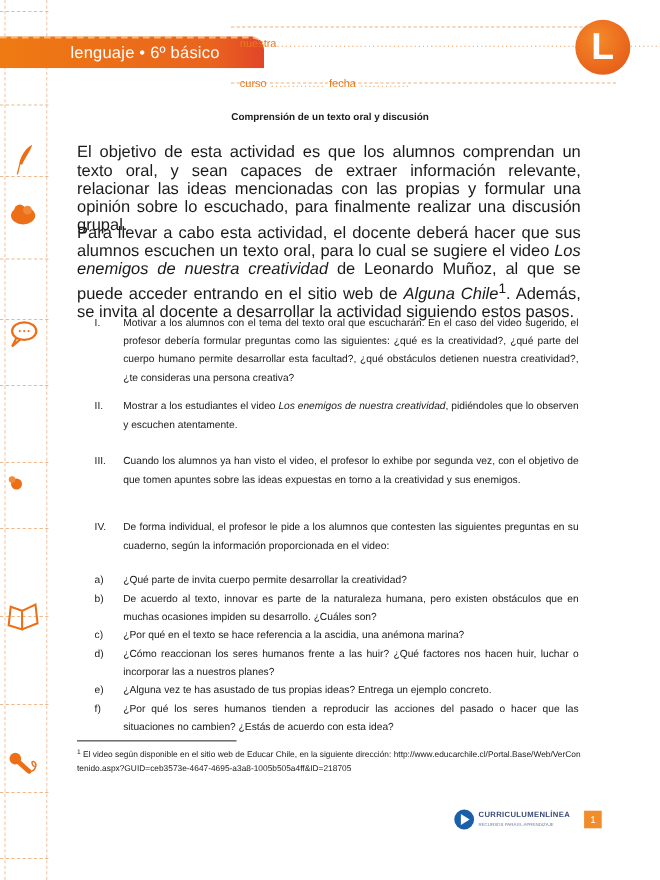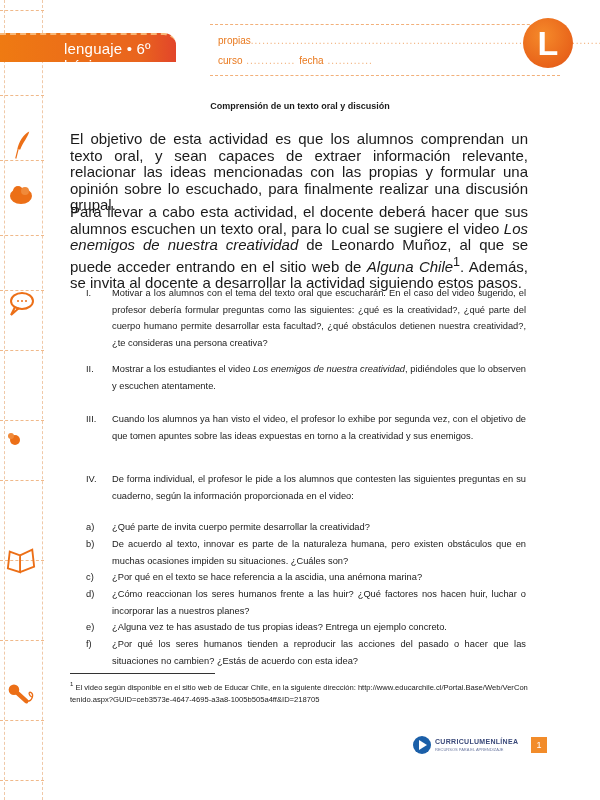--- a/index.html
+++ b/index.html
@@ -1,21 +1,21 @@
 <!DOCTYPE html>
 <html><head>
   <meta charset="utf-8">
   <style>
     html, body { margin:0; padding:0; }
     body { width:600px; height:800px; background:#fff; position:relative; overflow:hidden; font-family:"Liberation Sans", sans-serif; color:#1a1a1a; }
     .margin-strip { position:absolute; left:0; top:0; width:48px; height:800px; }
     .grid-line-v { position:absolute; top:0; bottom:0; width:0; border-left:1px dashed #f0c9a8; }
     .grid-line-h { position:absolute; left:0; width:44px; height:0; border-top:1px dashed #f0b98a; }
     .margin-icon { position:absolute; left:6px; width:30px; height:30px; }
-    .header-band { position:absolute; left:0; top:33px; width:176px; height:29px; background:linear-gradient(90deg,#ef7a12,#e9641e 80%,#e2452a); border-top-right-radius:12px; border-top:2px dashed #f8b878; box-sizing:border-box;text-decoration:underline; }
+    .header-band { position:absolute; left:0; top:33px; width:240px; height:29px; background:linear-gradient(90deg,#ef7a12,#e9641e 80%,#e2452a); border-top-right-radius:12px; border-top:2px dashed #f8b878; box-sizing:border-box;text-decoration:underline; }
     .header-band .subject { position:absolute; left:64px; top:5px; color:#fff; font-size:15px; letter-spacing:0.2px; }
     .name-box { position:absolute; left:210px; top:24px; width:350px; height:50px; border-top:1px dashed #f2b07a; border-bottom:1px dashed #f2b07a; }
     .name-box .row { position:absolute; left:8px; font-size:10px; color:#e9791e; white-space:nowrap; }
     .name-box .row .dots { color:#f2b07a; letter-spacing:1px; }
     .logo-L { position:absolute; left:523px; top:18px; width:50px; height:50px; border-radius:50%; background:radial-gradient(circle at 40% 35%,#f58a2a,#e8631a 70%,#d9541a); color:#fff; font-size:34px; font-weight:bold; text-align:center; line-height:50px; }
     .doc-title { position:absolute; left:0; width:600px; top:101px; text-align:center; font-size:9px; font-weight:bold; }
     .para { position:absolute; left:70px; width:458px; font-size:15px; line-height:16.5px; text-align:justify; }
     .list-roman { position:absolute; left:86px; width:440px; font-size:9.3px; line-height:16.5px; }
     .list-roman .item { position:absolute; left:0; width:440px; }
     .list-roman .num { position:absolute; left:0; width:20px; }
@@ -85,23 +85,23 @@
     <path d="M24 22 C30 22 32 14 28 12 C25 11 26 16 29 17" fill="none" stroke="#ec6f17" stroke-width="1.5"></path>
   </svg>
 </div>
 
 <div class="header-band">
   <span class="subject">lenguaje • 6º básico</span>
 </div>
 
 <div class="name-box">
   <div class="row" style="top:10px">
-    <span>propias</span><span class="dots">.....................................................................................................</span>
+    <span>nuestra</span><span class="dots">.....................................................................................................</span>
   </div>
-  <div class="row" style="top:30px">
+  <div class="row" style="top:46px">
     <span>curso</span><span class="dots"> ............. </span><span>fecha</span><span class="dots"> ............</span>
   </div>
 </div>
 
 <div class="logo-L">L</div>
 
 <div class="doc-title">Comprensión de un texto oral y discusión</div>
 
 <div class="para" style="top:131px">El objetivo de esta actividad es que los alumnos comprendan un texto oral, y sean capaces de extraer información relevante, relacionar las ideas mencionadas con las propias y formular una opinión sobre lo escuchado, para finalmente realizar una discusión grupal.</div>
 
@@ -128,21 +128,21 @@
   </div>
 </div>
 
 <div class="list-alpha" style="top:519px">
   <div class="item" style="top:0px">
     <span class="num">a)</span>
     <span class="txt">¿Qué parte de invita cuerpo permite desarrollar la creatividad?</span>
   </div>
   <div class="item" style="top:17px">
     <span class="num">b)</span>
-    <span class="txt">De acuerdo al texto, innovar es parte de la naturaleza humana, pero existen obstáculos que en muchas ocasiones impiden su situaciones. ¿Cuáles son?</span>
+    <span class="txt">De acuerdo al texto, innovar es parte de la naturaleza humana, pero existen obstáculos que en muchas ocasiones impiden su desarrollo. ¿Cuáles son?</span>
   </div>
   <div class="item" style="top:50px">
     <span class="num">c)</span>
     <span class="txt">¿Por qué en el texto se hace referencia a la ascidia, una anémona marina?</span>
   </div>
   <div class="item" style="top:67px">
     <span class="num">d)</span>
     <span class="txt">¿Cómo reaccionan los seres humanos frente a las huir? ¿Qué factores nos hacen huir, luchar o incorporar las a nuestros planes?</span>
   </div>
   <div class="item" style="top:100px">

